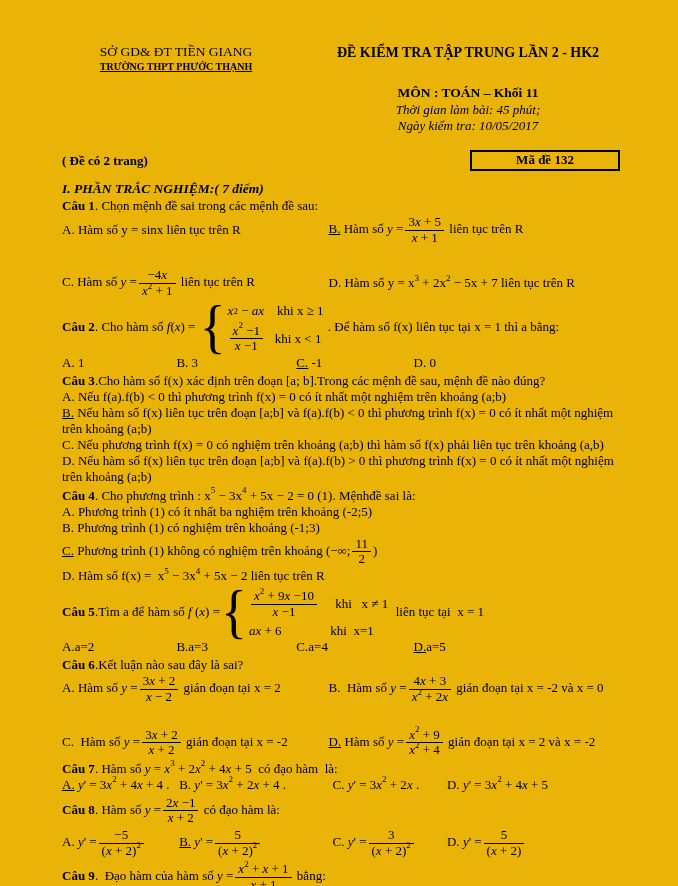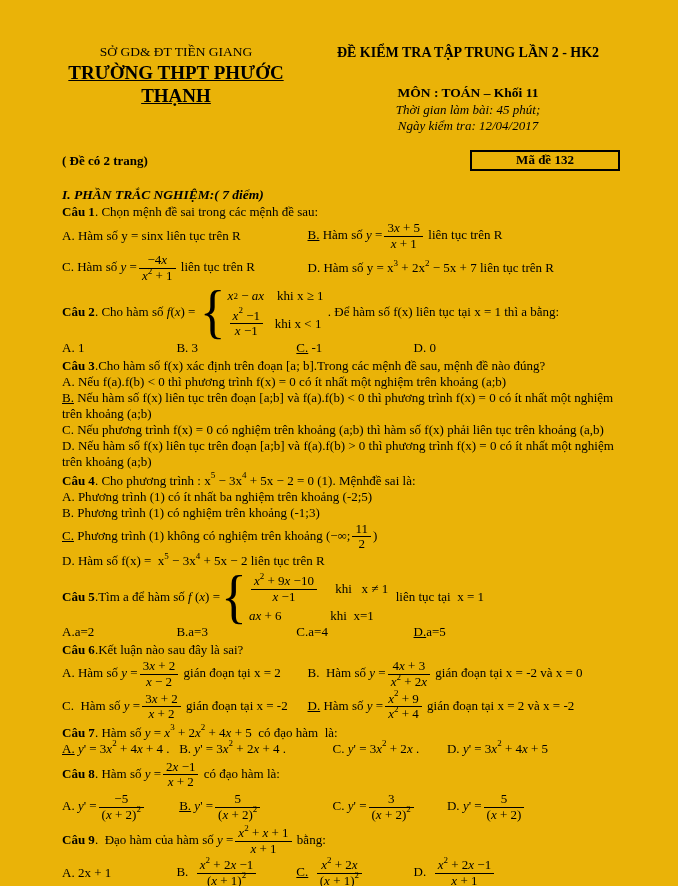--- a/index.html
+++ b/index.html
@@ -8,32 +8,32 @@
     padding:44px 58px 8px 62px;
     background:#eab308;color:#000;
     font-family:"Liberation Serif",serif;
     font-size:13px;line-height:1.24;
     overflow:hidden;position:relative;
   }
   .bold{font-weight:bold;}
   .header{display:flex;}
   .h-left{width:228px;text-align:center;}
   .h-left .dept{font-size:13.5px;}
-  .h-left .school{font-size:19px;font-weight:bold;text-decoration:underline;}
+  .h-left .school{font-size:10px;font-weight:bold;text-decoration:underline;}
   .h-right{flex:1;text-align:center;margin-left:26px;}
   .h-right .title1{font-size:14px;font-weight:bold;}
   .h-right .title2{font-size:13.5px;font-weight:bold;margin-top:24px;}
   .h-right .sub{font-style:italic;font-size:13px;}
   .meta-row{display:flex;justify-content:space-between;align-items:center;margin-top:16px;}
   .code-box{border:2px solid #000;width:150px;text-align:center;font-weight:bold;padding:0 4px 1px;box-sizing:border-box;margin-left:12px;}
-  .section-title{font-weight:bold;font-style:italic;font-size:13.5px;margin-top:16px;}
+  .section-title{font-weight:bold;font-style:italic;font-size:13.5px;margin-top:10px;}
   .question{margin:0 0 2px 0;}
   .stem{white-space:pre-wrap;}
   .qlabel{font-weight:bold;}
-  .opts.two{display:grid;grid-template-columns:44% auto;align-items:center;}
+  .opts.two{display:grid;grid-template-columns:44% auto;align-items:center;gap:21px;}
   .opts.four{display:grid;grid-template-columns:20.5% 21.5% 21% auto;align-items:center;}
   .opts.four-wide{display:grid;grid-template-columns:21% 27.5% 20.5% auto;align-items:center;}
   .opts.list .opt{display:block;}
   .opt{white-space:pre-wrap;}
   .key.u{text-decoration:underline;}
   .it{font-style:italic;}
   sup{font-size:9px;line-height:0;position:relative;top:-1px;vertical-align:super;}
   .frac{display:inline-flex;flex-direction:column;text-align:center;vertical-align:middle;line-height:1.12;margin:1px 2px;}
   .frac .num{border-bottom:1px solid #000;padding:0 3px;}
   .frac .den{padding:0 3px;}
@@ -48,21 +48,21 @@
 <div class="page">
   <div class="header">
     <div class="h-left">
       <div class="dept">SỞ GD&amp; ĐT TIỀN GIANG</div>
       <div class="school">TRƯỜNG THPT PHƯỚC THẠNH</div>
     </div>
     <div class="h-right">
       <div class="title1">ĐỀ KIỂM TRA TẬP TRUNG LẦN 2 - HK2</div>
       <div class="title2">MÔN : TOÁN – Khối 11</div>
       <div class="sub">Thời gian làm bài: 45 phút;</div>
-      <div class="sub">Ngày kiểm tra: 12/04/2017</div>
+      <div class="sub">Ngày kiểm tra: 10/05/2017</div>
     </div>
   </div>
 
   <div class="meta-row">
     <div class="bold">( Đề có 2 trang)</div>
     <div class="code-box">Mã đề 132</div>
   </div>
 
   <div class="section-title">I. PHẦN TRẮC NGHIỆM:( 7 điểm)</div>
 

